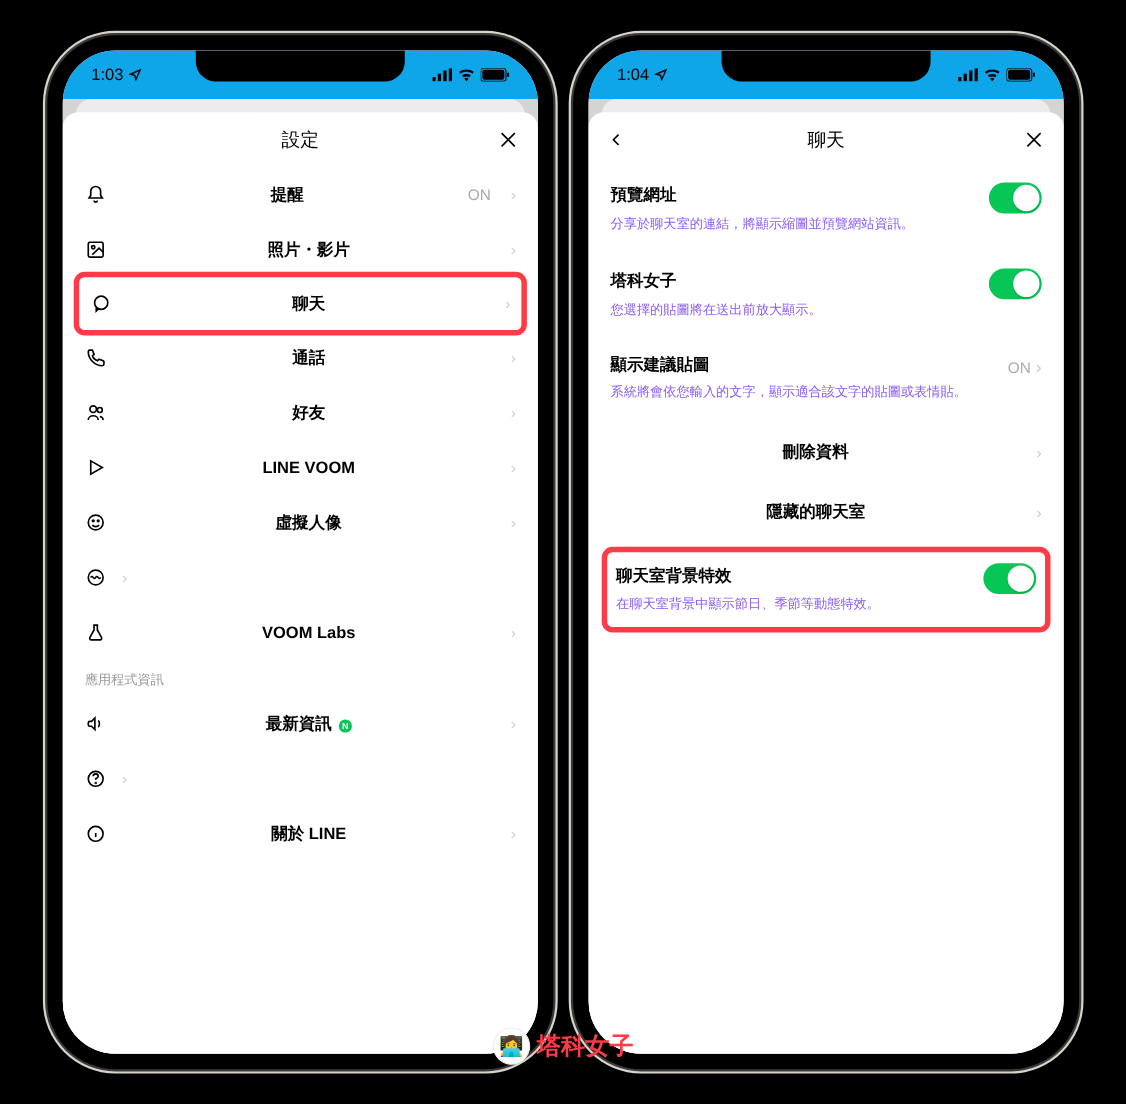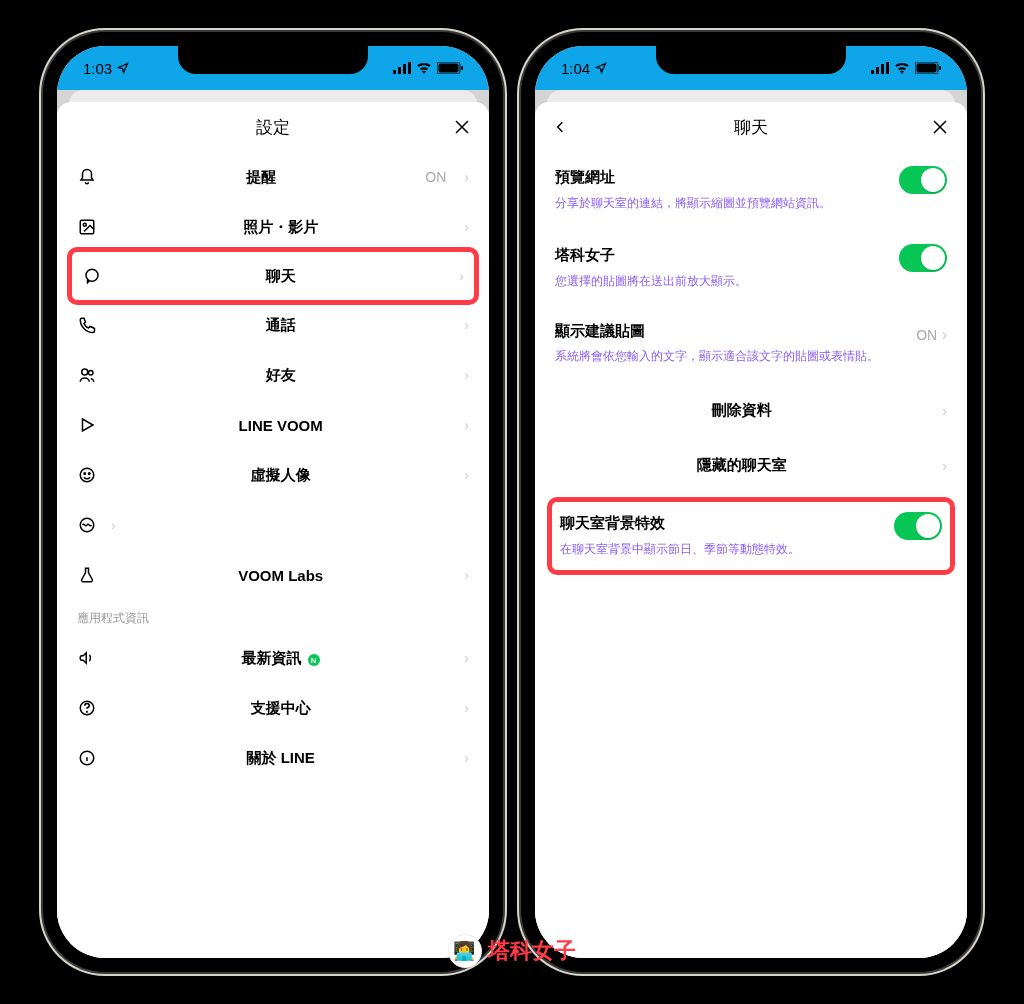--- a/index.html
+++ b/index.html
@@ -281,21 +281,20 @@
         </div>
 
         <div class="row">
           <span class="icon">
             <svg width="18" height="18" viewBox="0 0 24 24" fill="none" stroke="#000" stroke-width="2">
                 <circle cx="12" cy="12" r="9"></circle>
                 <path d="M9 9c0-2 1.5-3 3-3s3 1 3 3-1.5 2-3 3v1"></path>
                 <circle cx="12" cy="17" r="0.5" fill="#000"></circle>
               </svg>
           </span>
-          <span class="label">支援中心</span>
           <span class="chev">›</span>
         </div>
 
         <div class="row">
           <span class="icon">
             <svg width="18" height="18" viewBox="0 0 24 24" fill="none" stroke="#000" stroke-width="2">
                 <circle cx="12" cy="12" r="9"></circle>
                 <path d="M12 8h.01M12 11v5"></path>
               </svg>
           </span>

